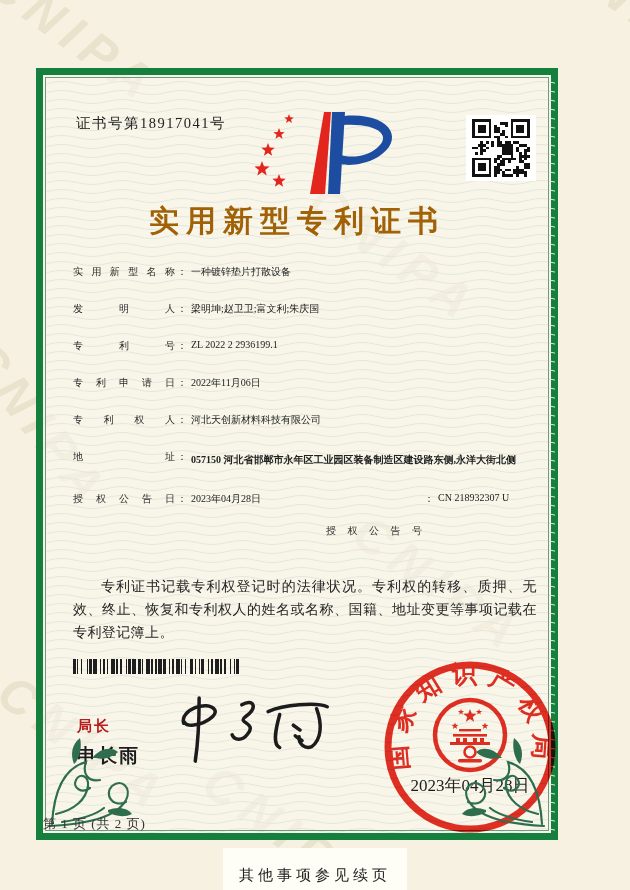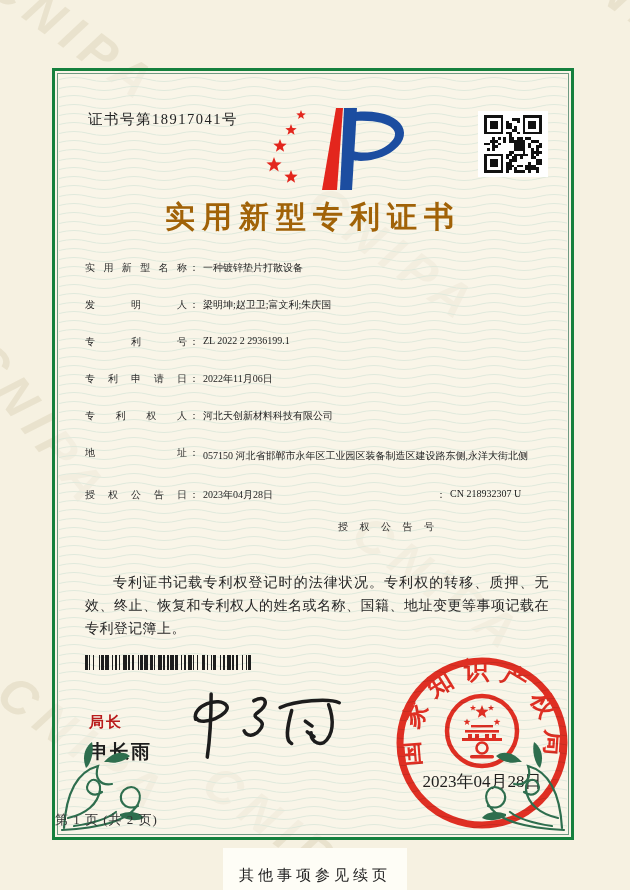--- a/index.html
+++ b/index.html
@@ -8,39 +8,39 @@
     background:#f6f1e1;
     font-family:"Liberation Serif","DejaVu Serif",serif;
     color:#2b2b2b;
   }
   .wm{
     position:absolute;font-family:"Liberation Sans","DejaVu Sans",sans-serif;
     font-weight:bold;font-style:italic;font-size:50px;letter-spacing:9px;
     color:#e9e2cd;transform:rotate(36deg);z-index:0;user-select:none;white-space:nowrap;
   }
   .cert{
-    position:absolute;left:52px;top:68px;width:522px;height:772px;
-    border:3px solid #15803d;box-sizing:border-box;
+    position:absolute;left:36px;top:68px;width:522px;height:772px;
+    border:7px solid #15803d;box-sizing:border-box;
     background:rgba(251,248,238,0.55);z-index:1;
   }
   .cert-inner-line{position:absolute;inset:2px;border:1px solid #6f9a82;pointer-events:none;}
   .waves{position:absolute;inset:4px;width:508px;height:758px;z-index:0;}
   .cert > .abs{position:absolute;z-index:2;}
   .cert-no{left:33px;top:39px;font-size:14.5px;letter-spacing:1.5px;color:#222;}
   .logo{left:198px;top:33px;}
   .qr-panel{left:423px;top:40px;width:70px;height:66px;background:#ffffff;}
   .qr-panel svg{position:absolute;left:6px;top:4px;}
   .title{left:0;top:126px;width:100%;text-align:center;font-size:30px;font-weight:700;
          letter-spacing:7px;color:#a16207;}
   .frow{left:30px;width:462px;font-size:10px;white-space:nowrap;}
   .flabel{display:inline-block;width:102px;text-align:justify;text-align-last:justify;
           color:#2b2b2b;vertical-align:top;}
   .fcolon{display:inline-block;margin:0 4px 0 2px;vertical-align:top;}
   .fvalue{color:#222;vertical-align:top;}
-  .fvalue.wrap{display:inline-block;width:348px;white-space:normal;line-height:20px;}
+  .fvalue.wrap{display:inline-block;width:348px;white-space:normal;line-height:20px;font-weight:bold;}
   .fgroup2{position:absolute;left:253px;top:0;}
   .fgroup2 .flabel{width:96px;margin-top:32px;}
   .para{left:30px;width:464px;font-size:14px;line-height:23px;text-align:justify;
         text-indent:2em;color:#262626;letter-spacing:0.4px;}
   .sig-title{left:34px;top:642px;font-family:"Liberation Sans","DejaVu Sans",sans-serif;
              font-size:15px;font-weight:600;color:#b91c1c;letter-spacing:2px;}
   .sig-name{left:34px;top:668px;font-family:"Liberation Sans","DejaVu Sans",sans-serif;
             font-size:19px;font-weight:600;color:#1d1d1d;letter-spacing:2px;}
   .signature{left:128px;top:618px;}
   .seal{left:337px;top:582px;mix-blend-mode:multiply;opacity:0.95;}

